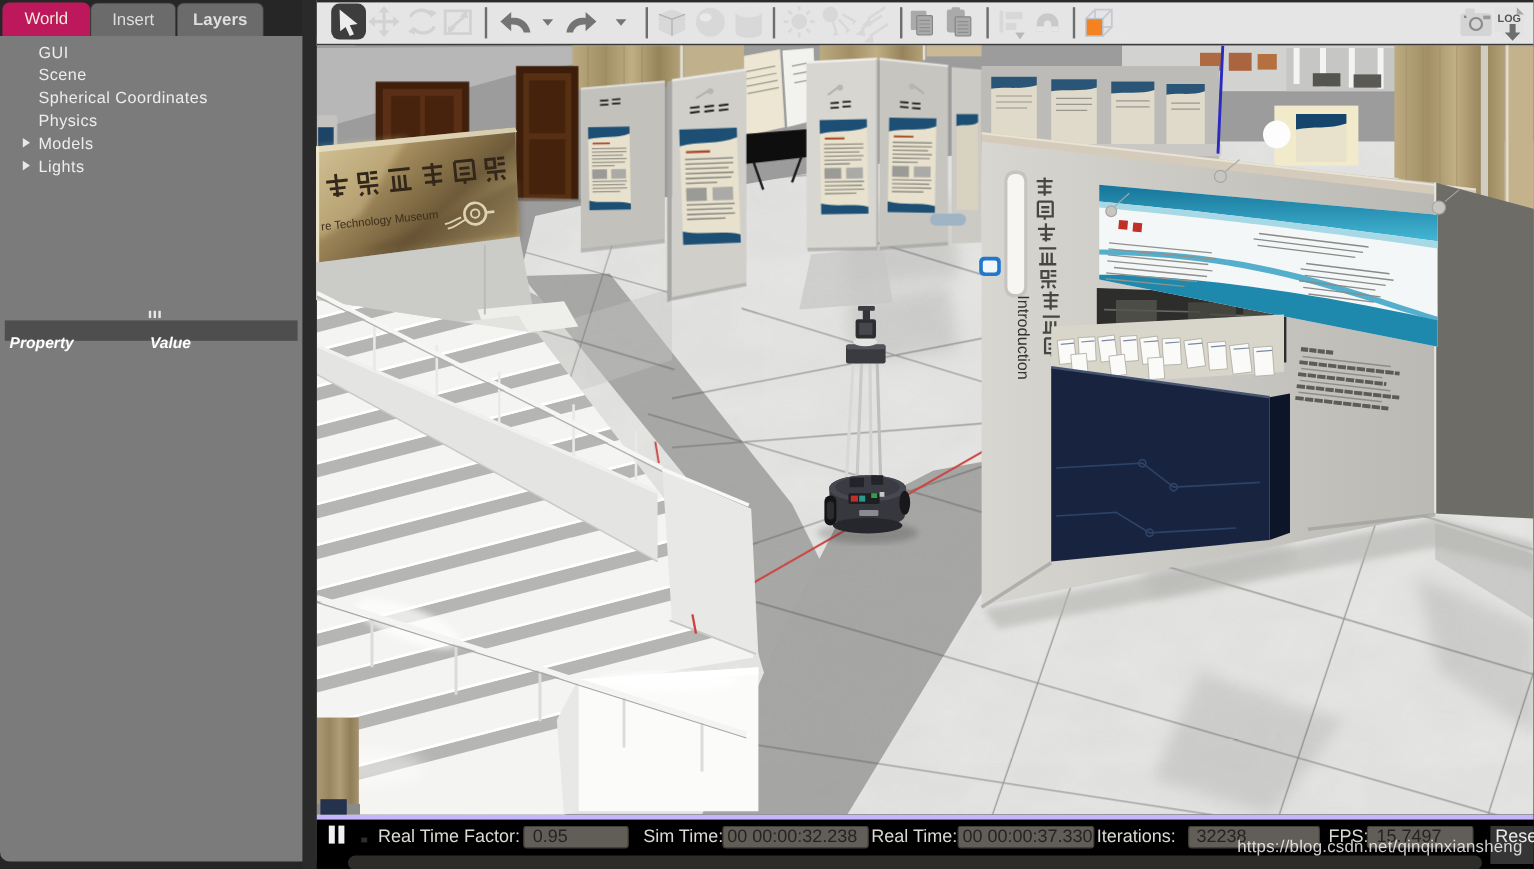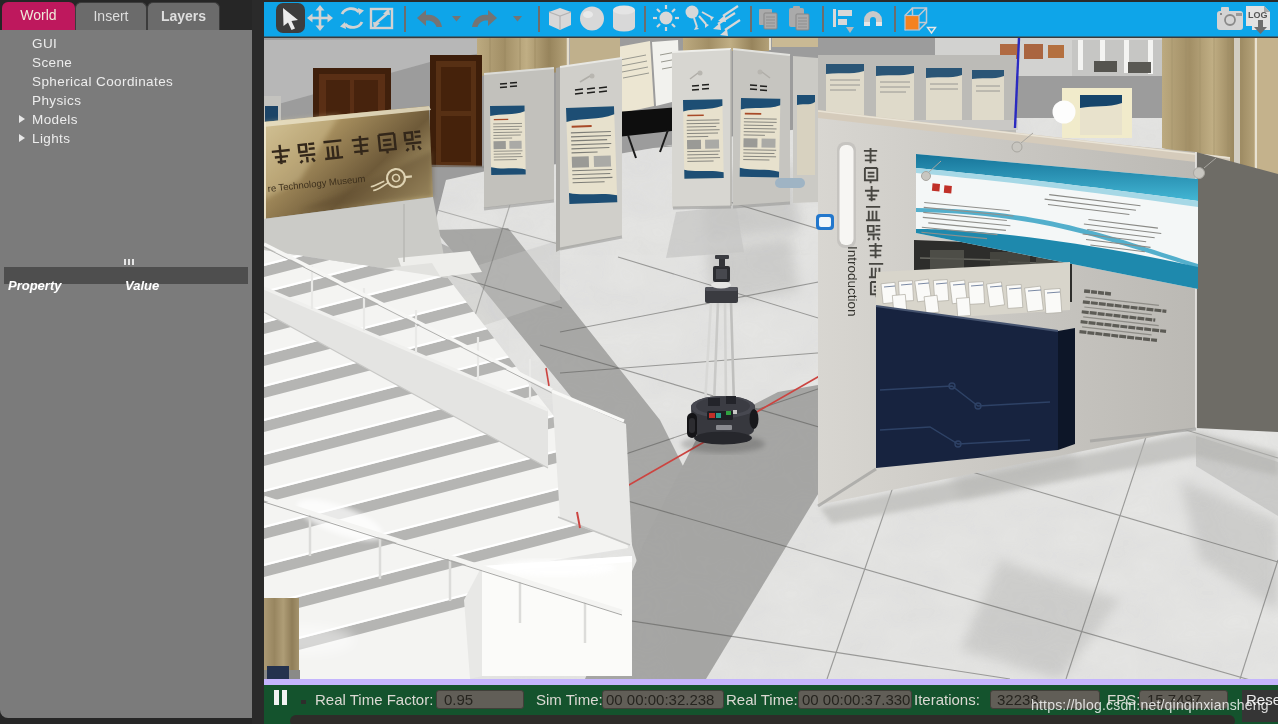--- a/index.html
+++ b/index.html
@@ -15,25 +15,25 @@
 border-radius:0 8px 8px 8px;padding-left:44px;}
 .titem{position:absolute;left:32px;font-size:13.5px;letter-spacing:0.4px;color:#ededed;}
 .arr{position:absolute;left:19px;width:0;height:0;border-left:6px solid #e8e8e8;
 border-top:4.5px solid transparent;border-bottom:4.5px solid transparent;}
 #phead{position:absolute;left:4px;top:237px;width:244px;height:17px;background:#4e4e4e;
 color:#fff;font-size:13px;font-weight:bold;}
 #phead span{position:absolute;top:11px;font-style:italic;}
 .hdot{position:absolute;top:229px;width:2px;height:6px;background:#e6e6e6;}
 #vsplit{position:absolute;left:252px;top:0;width:12px;height:724px;background:#2a2a2a;}
 .vdot{position:absolute;left:255px;width:6px;height:2px;background:#f0f0f0;}
-#toolbar{position:absolute;left:264px;top:0;width:1014px;height:38px;background:#0ea5e9;}
+#toolbar{position:absolute;left:264px;top:0;width:1014px;height:38px;background:#e5e5e5;}
 #toolbar svg{position:absolute;top:0;left:0;}
 #scene{position:absolute;left:264px;top:38px;width:1014px;height:641px;}
-#status{position:absolute;left:264px;top:679px;width:1014px;height:45px;box-sizing:border-box;background:#14532d;
-border-top:6px solid #c4b5fd;font-size:15px;color:#dbd9d3;}
+#status{position:absolute;left:264px;top:679px;width:1014px;height:45px;box-sizing:border-box;background:#000000;
+border-top:4px solid #c4b5fd;font-size:15px;color:#dbd9d3;}
 .sbox{position:absolute;top:5px;height:17px;background:#615e57;border:1px solid #413f39;
 border-radius:3px;color:#26241f;font-size:15px;line-height:17px;}
 .slab{position:absolute;top:6px;}
 #sscroll{position:absolute;left:26px;top:30px;width:945px;height:12px;background:#2e2c29;border-radius:6px;}
 #sbottom{position:absolute;left:0px;top:41px;width:1014px;height:2px;background:#232323;}
 #wm{position:absolute;left:1031px;top:697px;font-size:14px;letter-spacing:0.2px;color:rgba(255,255,255,0.8);z-index:60;}
 #resetbtn{position:absolute;left:978px;top:5px;width:36px;height:32px;box-sizing:border-box;background:#353535;
 color:#ececec;font-size:15px;padding-left:4px;line-height:20px;}
 </style>
 </head>

